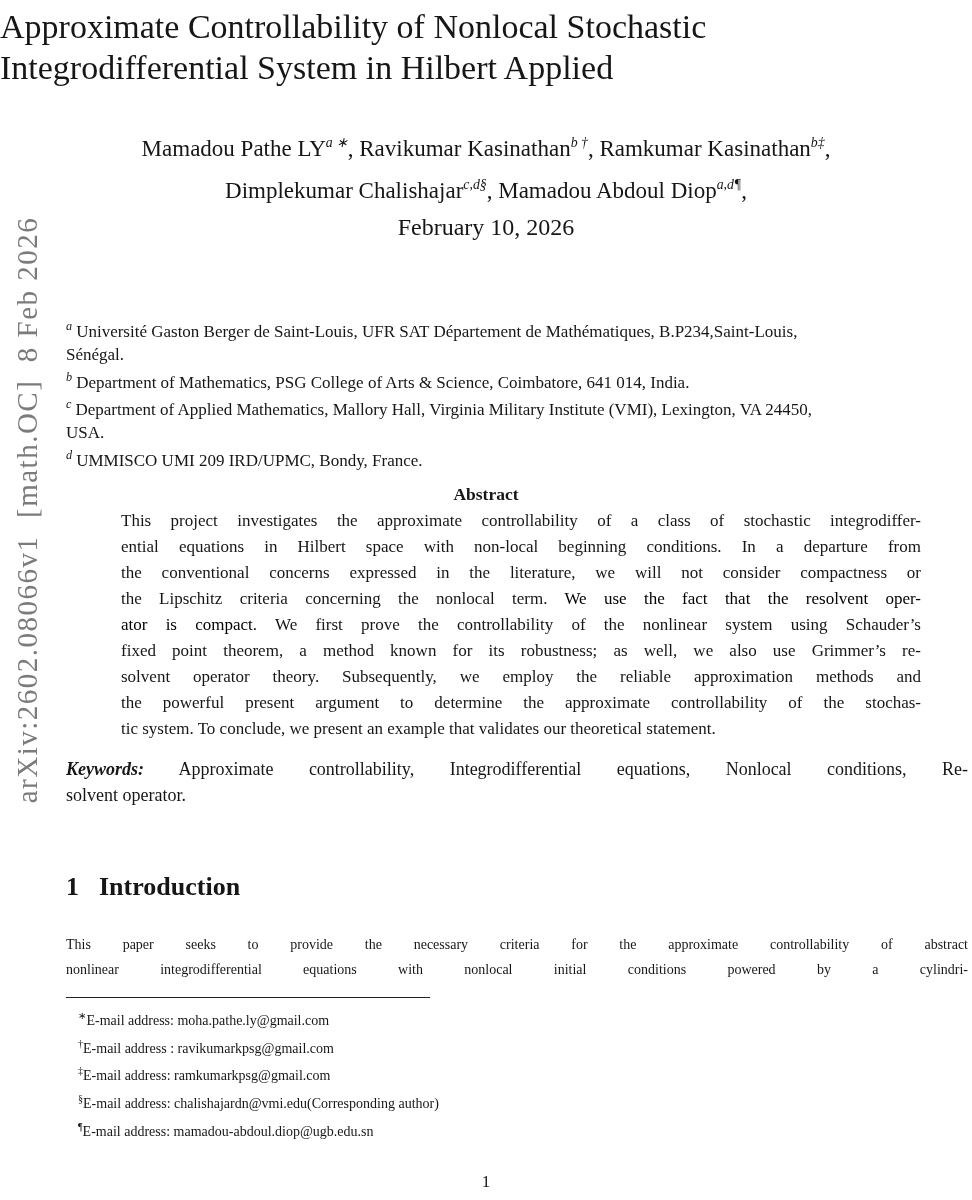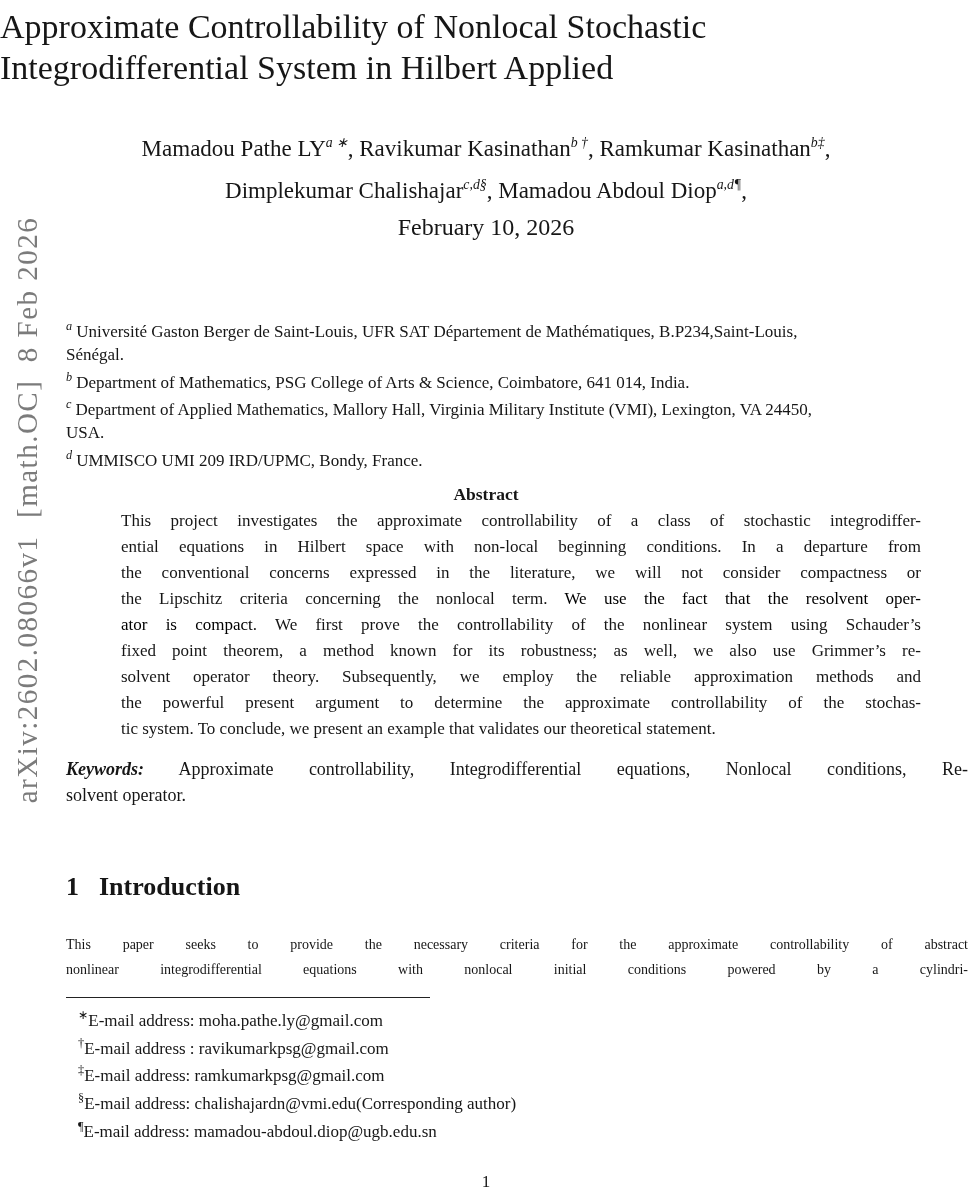--- a/index.html
+++ b/index.html
@@ -29,21 +29,21 @@
   .blue { color:#000000; }
   .kw { position:absolute; top:756px; left:66px; width:902px; font-size:18px; line-height:26px; }
   .bi { font-weight:bold; font-style:italic; }
   .msc-val { padding-left:9px; }
   .sec-head { position:absolute; top:872px; left:66px; font-size:26px; font-weight:bold; }
   .sec-num { margin-right:20px; }
   .intro { position:absolute; top:932px; left:66px; width:902px; font-size:14px; line-height:25px; }
   .fnrule { position:absolute; top:997px; left:66px; width:364px; height:0;
             border-top:1.6px solid #222; }
   .footnotes { position:absolute; top:1004px; left:66px; width:760px;
-               font-size:17px; line-height:23px; }
+               font-size:14px; line-height:23px; }
   .fn { padding-left:12px; }
   .fn sup { font-size:72%; }
   .pagenum { position:absolute; top:1172px; left:0; width:100%; text-align:center; font-size:17px; }
 </style>
 </head>
 <body>
 
 <div class="page">
 
   <div class="stamp">arXiv:2602.08066v1  [math.OC]  8 Feb 2026</div>

